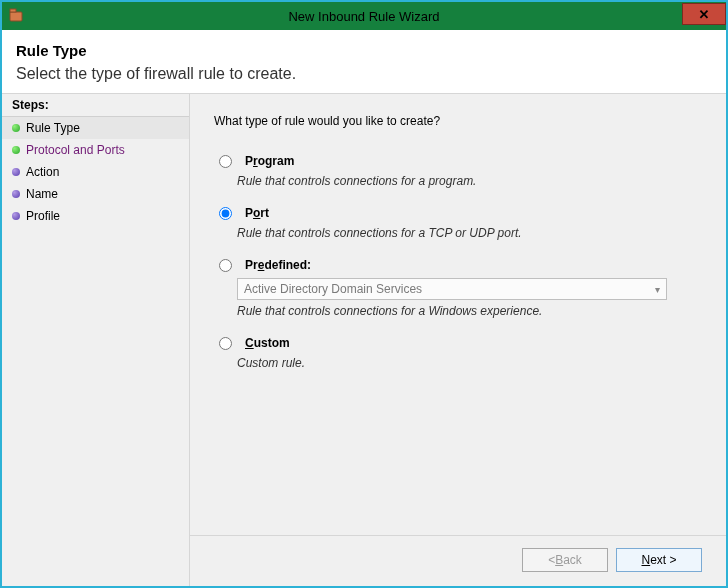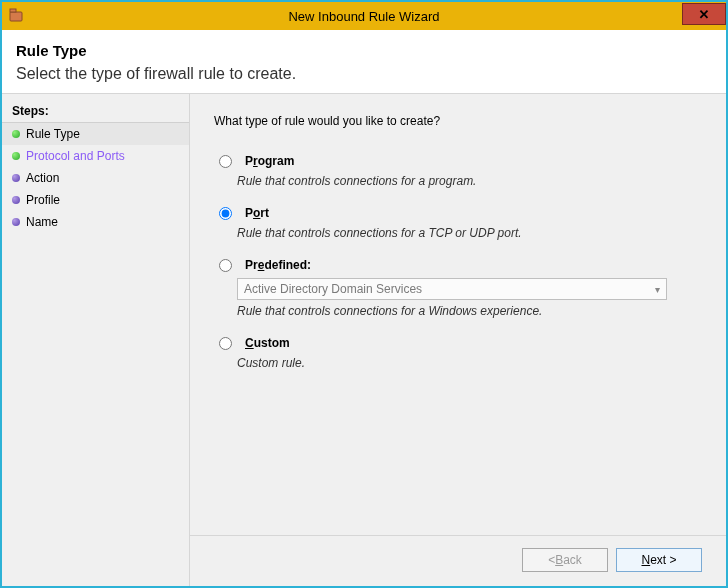--- a/index.html
+++ b/index.html
@@ -14,21 +14,21 @@
     width: 728px;
     height: 588px;
     border: 2px solid #2db2d6;
     background: #fff;
     display: flex;
     flex-direction: column;
     position: relative;
   }
   .titlebar {
     height: 28px;
-    background: #eab308;
+    background: #15803d;
     display: flex;
     align-items: center;
     position: relative;
   }
   .titlebar-icon {
     width: 16px; height: 16px;
     margin-left: 6px;
     display: inline-block;
   }
   .titlebar-title {
@@ -67,40 +67,39 @@
     flex: 1;
     display: flex;
     border-top: 1px solid #d6d6d6;
     background: #f0f0f0;
     min-height: 0;
   }
   .sidebar {
     width: 188px;
     background: #f0f0f0;
     border-right: 1px solid #d6d6d6;
-    padding-top: 6px;
   }
   .steps-header {
     font-weight: bold;
     font-size: 12px;
     padding: 4px 10px 4px 10px;
     border-bottom: 1px solid #d0d0d0;
   }
   .step-item {
     display: flex;
     align-items: center;
     padding: 4px 10px;
     gap: 6px;
     font-size: 12px;
     color: #000;
   }
   .step-item.current {
     background: #e6e6e6;
   }
-  .step-item.link { color: #8b5cf6; }
+  .step-item.link { color: #701a75; }
   .bullet {
     width: 8px; height: 8px;
     border-radius: 50%;
     display: inline-block;
     flex-shrink: 0;
   }
   .bullet.green { background: radial-gradient(circle at 30% 30%, #8ff07a, #2aa92a); }
   .bullet.purple { background: radial-gradient(circle at 30% 30%, #b39be6, #5a3fb0); }
   .main-panel {
     flex: 1;
@@ -227,25 +226,25 @@
       <div class="step-item link">
         <span class="bullet green"></span>
         <span>Protocol and Ports</span>
       </div>
       <div class="step-item">
         <span class="bullet purple"></span>
         <span>Action</span>
       </div>
       <div class="step-item">
         <span class="bullet purple"></span>
-        <span>Profile</span>
+        <span>Name</span>
       </div>
       <div class="step-item">
         <span class="bullet purple"></span>
-        <span>Name</span>
+        <span>Profile</span>
       </div>
     </div>
 
     <div class="main-panel">
       <div class="question">What type of rule would you like to create?</div>
 
       <div class="option-block">
         <div class="option-row">
           <input type="radio" name="ruletype" class="opt-radio" style="">
           <span class="opt-label"><span>P</span><span class="ul">r</span><span>ogram</span></span>

